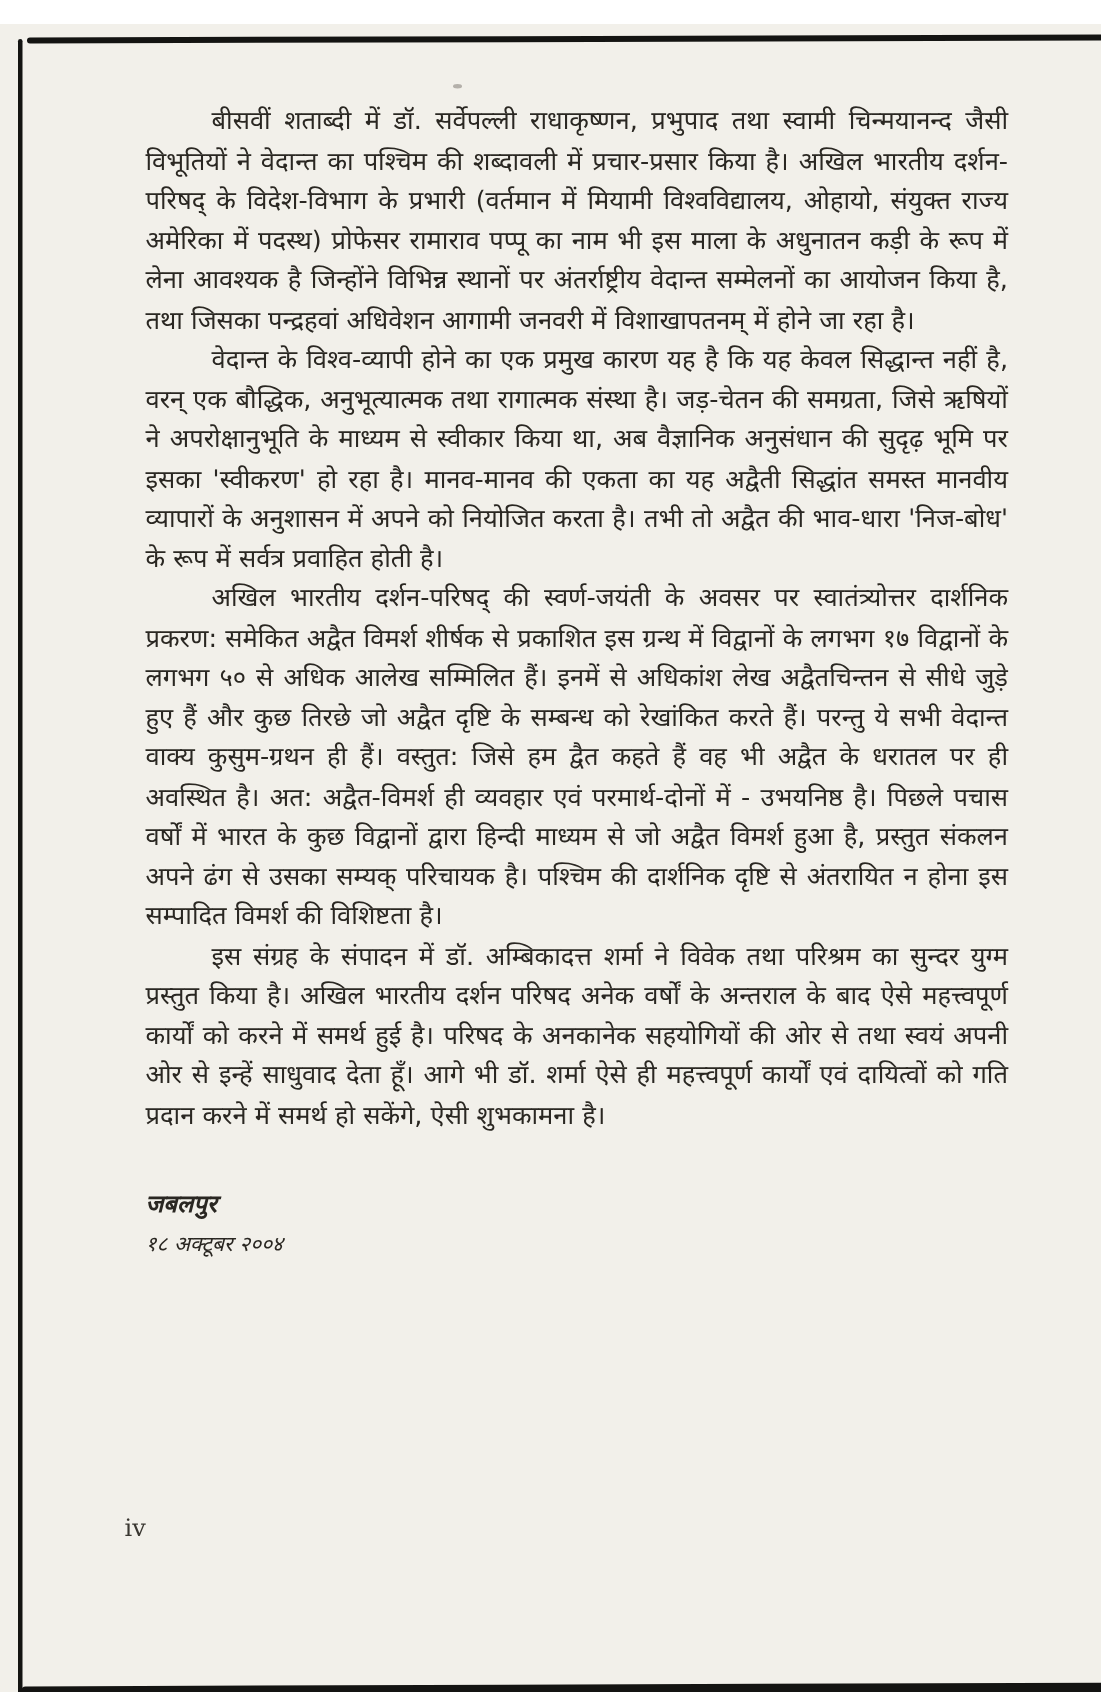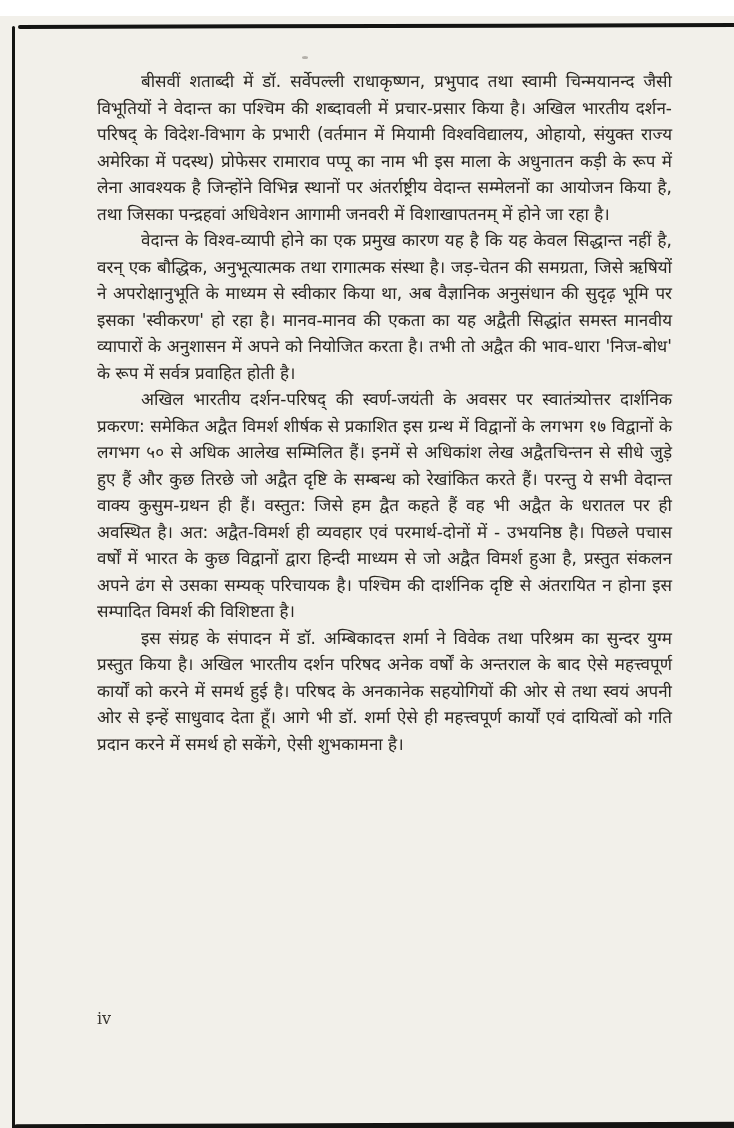--- a/index.html
+++ b/index.html
@@ -69,21 +69,21 @@
     color: #27241f;
   }
   .signoff-right .title {
     font-weight: bold;
     font-size: 13.5px;
     margin-top: 6px;
     color: #27241f;
   }
   .page-number {
     position: absolute;
-    left: 97px;
+    left: 83px;
     top: 993px;
     font-size: 16px;
     color: #3a3731;
     font-family: "DejaVu Serif", serif;
   }
   
   .scan-artifact {
     position: absolute;
     left: 302px;
     top: 40px;
@@ -108,18 +108,22 @@
 
   <div class="page-inner">
     <div class="body-text">
       <p>बीसवीं शताब्दी में डॉ. सर्वेपल्ली राधाकृष्णन, प्रभुपाद तथा स्वामी चिन्मयानन्द जैसी विभूतियों ने वेदान्त का पश्चिम की शब्दावली में प्रचार-प्रसार किया है। अखिल भारतीय दर्शन-परिषद् के विदेश-विभाग के प्रभारी (वर्तमान में मियामी विश्वविद्यालय, ओहायो, संयुक्त राज्य अमेरिका में पदस्थ) प्रोफेसर रामाराव पप्पू का नाम भी इस माला के अधुनातन कड़ी के रूप में लेना आवश्यक है जिन्होंने विभिन्न स्थानों पर अंतर्राष्ट्रीय वेदान्त सम्मेलनों का आयोजन किया है, तथा जिसका पन्द्रहवां अधिवेशन आगामी जनवरी में विशाखापतनम् में होने जा रहा है।</p>
       <p>वेदान्त के विश्व-व्यापी होने का एक प्रमुख कारण यह है कि यह केवल सिद्धान्त नहीं है, वरन् एक बौद्धिक, अनुभूत्यात्मक तथा रागात्मक संस्था है। जड़-चेतन की समग्रता, जिसे ऋषियों ने अपरोक्षानुभूति के माध्यम से स्वीकार किया था, अब वैज्ञानिक अनुसंधान की सुदृढ़ भूमि पर इसका 'स्वीकरण' हो रहा है। मानव-मानव की एकता का यह अद्वैती सिद्धांत समस्त मानवीय व्यापारों के अनुशासन में अपने को नियोजित करता है। तभी तो अद्वैत की भाव-धारा 'निज-बोध' के रूप में सर्वत्र प्रवाहित होती है।</p>
       <p>अखिल भारतीय दर्शन-परिषद् की स्वर्ण-जयंती के अवसर पर स्वातंत्र्योत्तर दार्शनिक प्रकरण: समेकित अद्वैत विमर्श शीर्षक से प्रकाशित इस ग्रन्थ में विद्वानों के लगभग १७ विद्वानों के लगभग ५० से अधिक आलेख सम्मिलित हैं। इनमें से अधिकांश लेख अद्वैतचिन्तन से सीधे जुड़े हुए हैं और कुछ तिरछे जो अद्वैत दृष्टि के सम्बन्ध को रेखांकित करते हैं। परन्तु ये सभी वेदान्त वाक्य कुसुम-ग्रथन ही हैं। वस्तुत: जिसे हम द्वैत कहते हैं वह भी अद्वैत के धरातल पर ही अवस्थित है। अत: अद्वैत-विमर्श ही व्यवहार एवं परमार्थ-दोनों में - उभयनिष्ठ है। पिछले पचास वर्षों में भारत के कुछ विद्वानों द्वारा हिन्दी माध्यम से जो अद्वैत विमर्श हुआ है, प्रस्तुत संकलन अपने ढंग से उसका सम्यक् परिचायक है। पश्चिम की दार्शनिक दृष्टि से अंतरायित न होना इस सम्पादित विमर्श की विशिष्टता है।</p>
       <p>इस संग्रह के संपादन में डॉ. अम्बिकादत्त शर्मा ने विवेक तथा परिश्रम का सुन्दर युग्म प्रस्तुत किया है। अखिल भारतीय दर्शन परिषद अनेक वर्षों के अन्तराल के बाद ऐसे महत्त्वपूर्ण कार्यों को करने में समर्थ हुई है। परिषद के अनकानेक सहयोगियों की ओर से तथा स्वयं अपनी ओर से इन्हें साधुवाद देता हूँ। आगे भी डॉ. शर्मा ऐसे ही महत्त्वपूर्ण कार्यों एवं दायित्वों को गति प्रदान करने में समर्थ हो सकेंगे, ऐसी शुभकामना है।</p>
     </div>
 
     <div class="signoff">
+      <div class="signoff-left">
+        <div class="place">जबलपुर</div>
+        <div class="date">१८ अक्टूबर २००४</div>
+      </div>
     </div>
   </div>
 
   <div class="page-number">iv</div>
 
 </div>
 
 </body></html>

